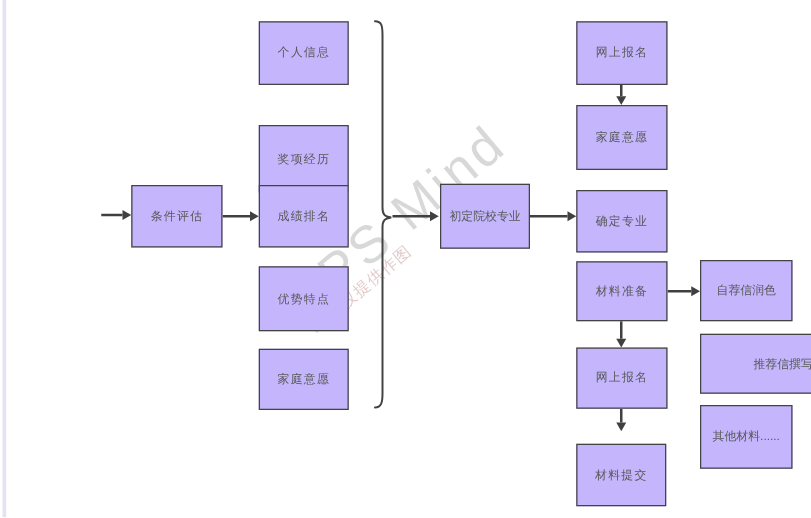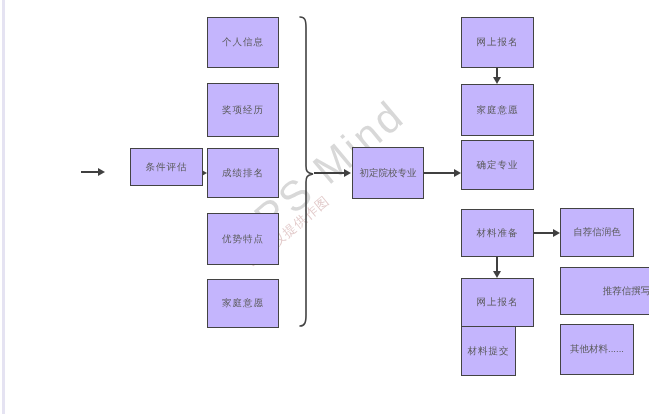--- a/index.html
+++ b/index.html
@@ -18,33 +18,33 @@
     position:absolute;
     background:#c4b5fd;
     border:1.5px solid #434343;
     box-sizing:border-box;
     display:flex;align-items:center;justify-content:center;
     font-size:9.5px;color:#595959;letter-spacing:1px;
     z-index:3;
   }
   
   #n-info        {left:21px;  top:159px; width:60px; height:27px; border-width:1px; letter-spacing:0;}
-  #n-eval        {left:105px; top:148px; width:73px; height:38px;margin-left:25px;}
+  #n-eval        {left:105px; top:148px; width:73px; height:50px;}
   #n-personal    {left:207px; top:17px;  width:72px; height:51px;}
-  #n-award       {left:207px; top:83px;  width:72px; height:54px;}
+  #n-award       {left:207px; top:100px;  width:72px; height:54px;}
   #n-grade       {left:207px; top:148px; width:72px; height:50px;}
   #n-strength    {left:207px; top:213px; width:72px; height:52px;}
   #n-family      {left:207px; top:279px; width:72px; height:49px;}
   #n-preliminary {left:352px; top:147px; width:72px; height:52px; letter-spacing:0;}
   #n-brochure    {left:461px; top:17px;  width:73px; height:51px;}
   #n-locate      {left:461px; top:84px;  width:73px; height:52px;}
-  #n-major       {left:461px; top:140px; width:73px; height:50px;font-family:Liberation Serif, serif;}
+  #n-major       {left:461px; top:152px; width:73px; height:50px;font-family:Liberation Serif, serif;}
   #n-material    {left:461px; top:209px; width:73px; height:48px;}
   #n-online      {left:461px; top:278px; width:73px; height:49px;}
-  #n-submit      {left:461px; top:326px; width:55px; height:50px;text-align:right;}
+  #n-submit      {left:461px; top:355px; width:72px; height:50px;text-align:right;}
   #n-selfletter  {left:560px; top:208px; width:74px; height:49px; letter-spacing:0;}
   #n-recletter   {left:560px; top:267px; width:94px; height:48px; letter-spacing:0;padding-left:39px;}
   #n-other       {left:560px; top:324px; width:74px; height:51px; letter-spacing:0;}
 
   
   .harrow{position:absolute;height:1.5px;background:#404040;z-index:2;}
   .harrow::after{
     content:"";position:absolute;right:-7px;top:-3.5px;
     border-left:7px solid #404040;
     border-top:4px solid transparent;border-bottom:4px solid transparent;

